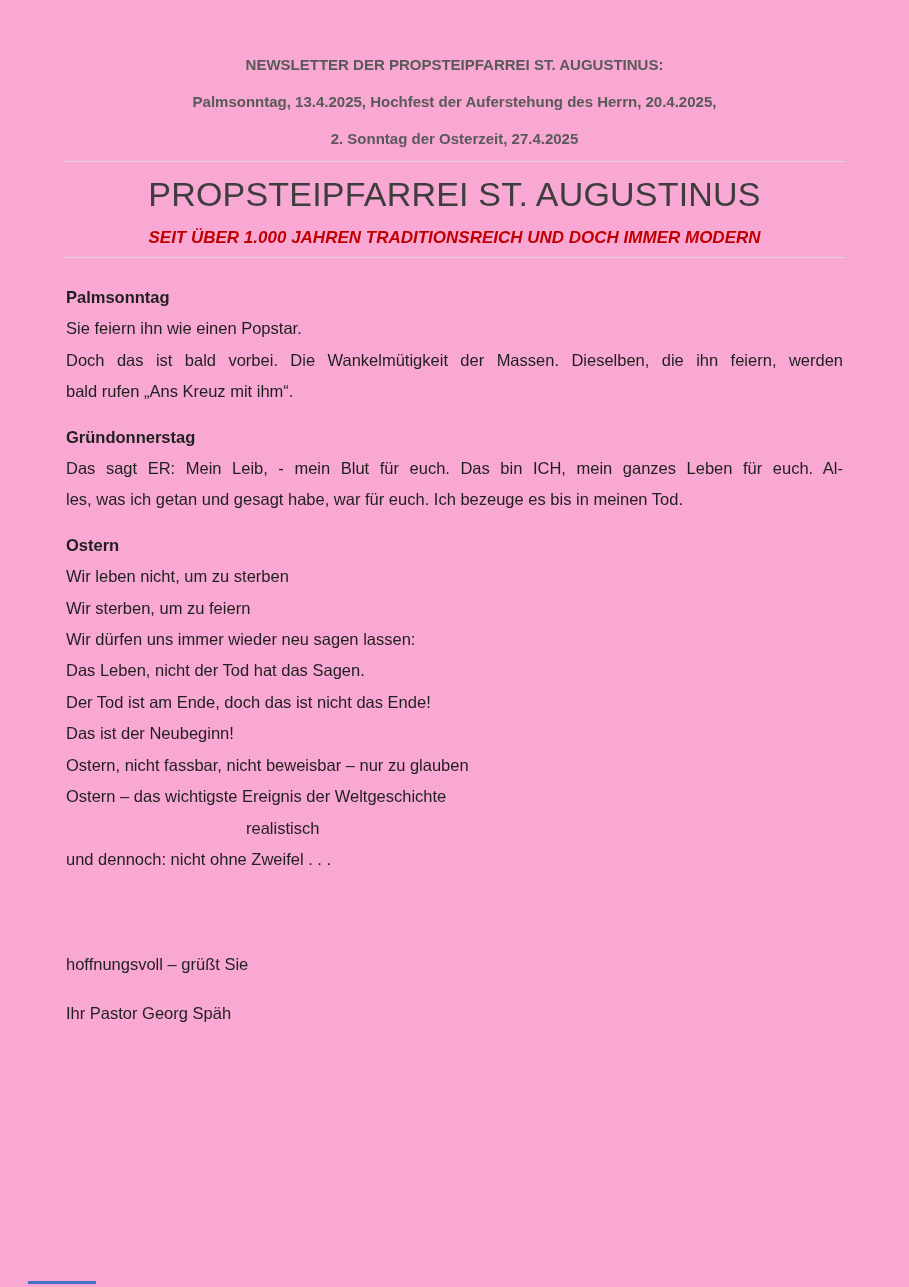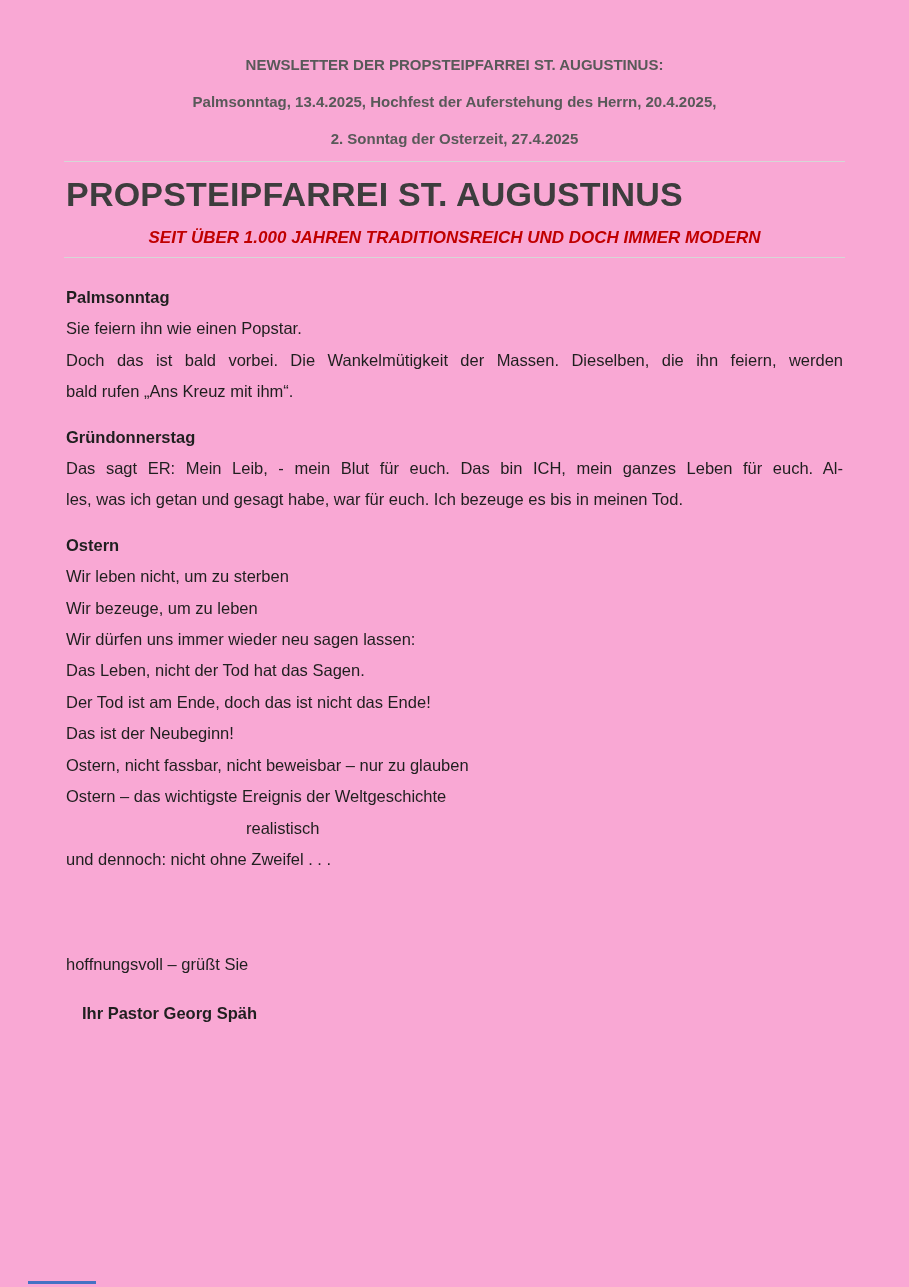--- a/index.html
+++ b/index.html
@@ -29,23 +29,24 @@
     color: var(--header-gray, #595959);
   }
   .rule {
     border: none;
     border-top: 1px solid var(--rule-gray, #d6d6d6);
     margin: 0 64px;
   }
   
   .title {
     margin: 9px 66px 0 66px;
+    text-align: center;
     font-size: 34px;
     letter-spacing: 0.2px;
-    font-weight: bold;
+    font-weight: normal;
     line-height: 46px;
     color: var(--title-gray, #3d3d3d);
   }
   .subtitle {
     margin: 7px 66px 0 66px;
     text-align: center;
     font-size: 17px;
     font-weight: bold;
     line-height: 28px;
     color: var(--accent-red, #c00000);
@@ -73,23 +74,22 @@
     text-align-last: justify;
   }
   .indent { padding-left: 180px; }
   
   .closing {
     margin: 74px 66px 0 66px;
     color: var(--body-ink, #1f1f1f);
     font-size: 16.5px;
   }
   .signature {
-    margin: 17px 0 0 16px;
+    margin: 17px 0 0 0;
     line-height: 31.4px;
-    font-weight: bold;
   }
   
   .footer-mark {
     position: absolute;
     left: 28px;
     bottom: 3px;
     width: 68px;
     height: 3px;
     background: var(--footer-blue, #4472c4);
   }
@@ -120,21 +120,21 @@
         <div class="line">bald rufen „Ans Kreuz mit ihm“.</div>
       </div>
       <div class="section">
         <div class="sec-heading">Gründonnerstag</div>
         <div class="line just">Das sagt ER: Mein Leib, - mein Blut für euch. Das bin ICH, mein ganzes Leben für euch. Al-</div>
         <div class="line">les, was ich getan und gesagt habe, war für euch. Ich bezeuge es bis in meinen Tod.</div>
       </div>
       <div class="section">
         <div class="sec-heading">Ostern</div>
         <div class="line">Wir leben nicht, um zu sterben</div>
-        <div class="line">Wir bezeuge, um zu leben</div>
+        <div class="line">Wir sterben, um zu feiern</div>
         <div class="line">Wir dürfen uns immer wieder neu sagen lassen:</div>
         <div class="line">Das Leben, nicht der Tod hat das Sagen.</div>
         <div class="line">Der Tod ist am Ende, doch das ist nicht das Ende!</div>
         <div class="line">Das ist der Neubeginn!</div>
         <div class="line">Ostern, nicht fassbar, nicht beweisbar – nur zu glauben</div>
         <div class="line">Ostern – das wichtigste Ereignis der Weltgeschichte</div>
         <div class="line indent">realistisch</div>
         <div class="line">und dennoch: nicht ohne Zweifel . . .</div>
       </div>
     </div>

